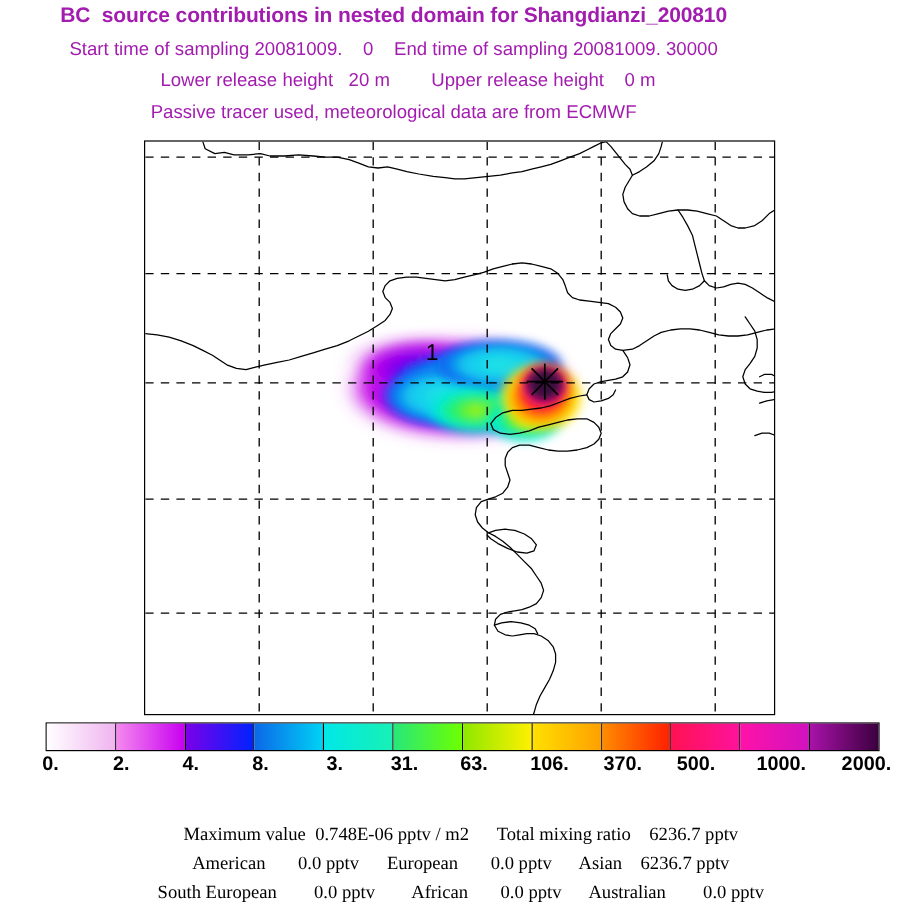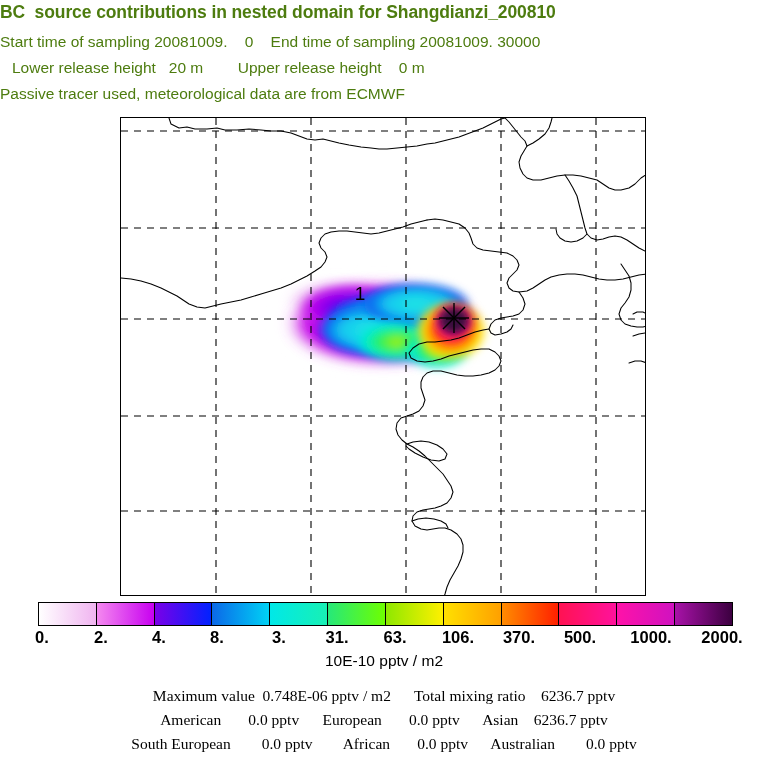--- a/index.html
+++ b/index.html
@@ -19,23 +19,23 @@
     width: 768px;
     height: 768px;
     background: #ffffff;
   }
 
   
   .hdr {
     position: absolute;
     left: 0;
     width: 656px;
-    text-align: left;
+    text-align: center;
     white-space: pre;
-    color: #4d7c0f;
+    color: #a21caf;
   }
   #title-line {
     top: 2px;
     font-size: 17.5px;
     font-weight: bold;
     letter-spacing: -0.1px;
   }
   #sampling-line {
     top: 33px;
     font-size: 15.5px;
@@ -347,19 +347,18 @@
     <span class="cb-tick" style="left:279px;">3.</span>
     <span class="cb-tick" style="left:337px;text-align:center;">31.</span>
     <span class="cb-tick" style="left:395px;">63.</span>
     <span class="cb-tick" style="left:458px;">106.</span>
     <span class="cb-tick" style="left:519px;">370.</span>
     <span class="cb-tick" style="left:580px;">500.</span>
     <span class="cb-tick" style="left:651px;">1000.</span>
     <span class="cb-tick" style="left:722px;">2000.</span>
   </div>
 
-  <div id="cb-axis-label">10E-10 pptv / m2</div>
 
   <div class="ftr" id="stat-line-1">Maximum value  0.748E-06 pptv / m2      Total mixing ratio    6236.7 pptv</div>
   <div class="ftr" id="stat-line-2">American       0.0 pptv      European       0.0 pptv      Asian    6236.7 pptv</div>
   <div class="ftr" id="stat-line-3">South European        0.0 pptv        African       0.0 pptv      Australian        0.0 pptv</div>
 
 </div>
 
 </body></html>

